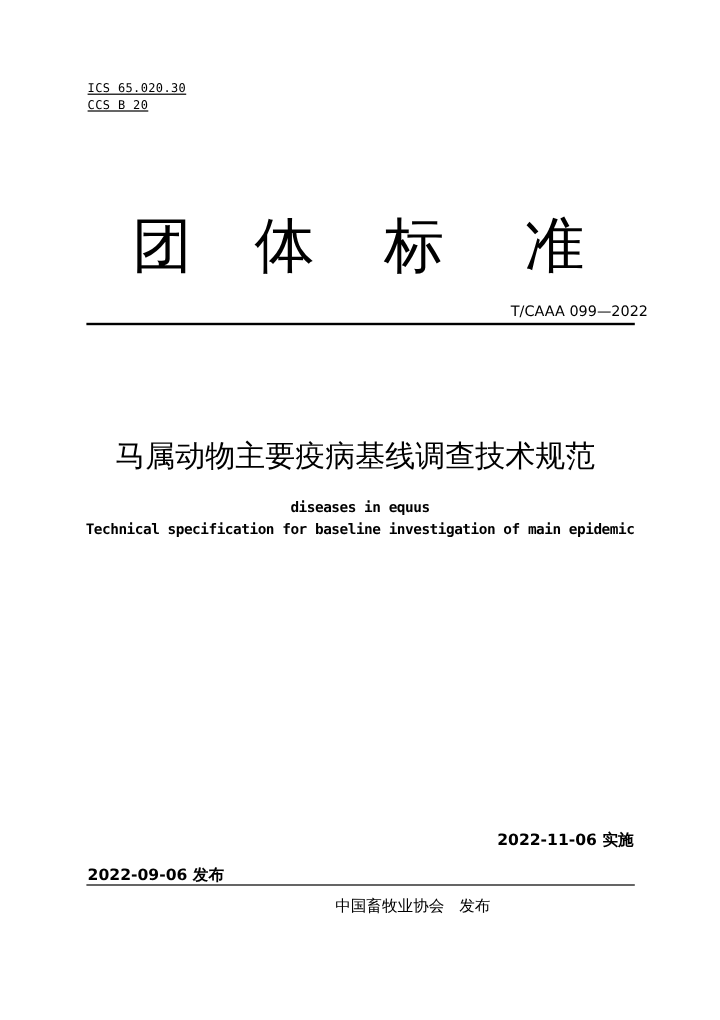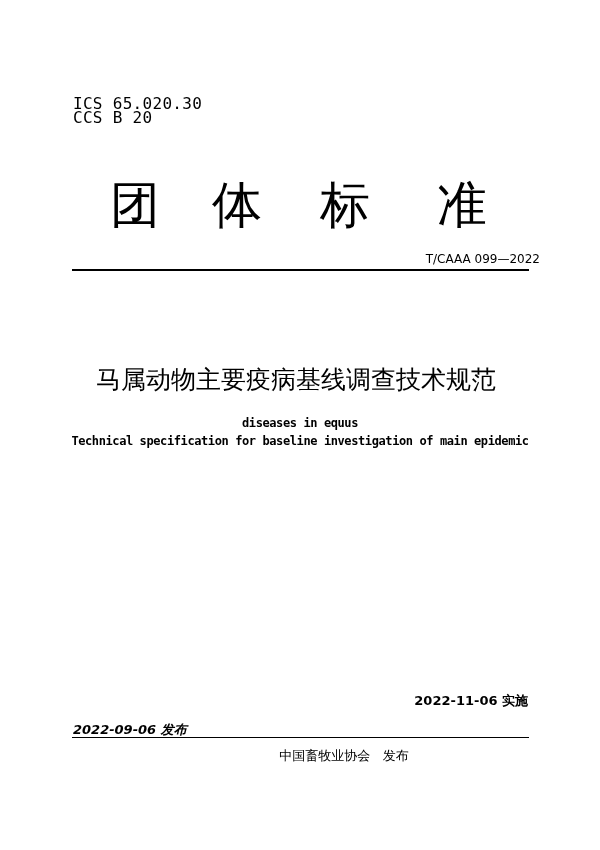--- a/index.html
+++ b/index.html
@@ -1,26 +1,26 @@
 <!DOCTYPE html>
 <html><head>
   <meta charset="utf-8">
   <style>
     html, body { margin: 0; padding: 0; background: #ffffff; }
     body { width: 600px; height: 850px; position: relative; overflow: hidden; color: #000; font-family: "DejaVu Sans", sans-serif; }
     .abs { position: absolute; }
-    .codes { left: 73px; top: 97px; font-family: "DejaVu Sans Mono", monospace; font-size: 16px; line-height: 14px; letter-spacing: 0.3px; }
+    .codes { left: 73px; top: 68px; font-family: "DejaVu Sans Mono", monospace; font-size: 10px; line-height: 14px; letter-spacing: 0.3px; text-decoration: underline; }
     .codes div { white-space: pre; }
     .big-title { left: 0; top: 170px; width: 600px; height: 70px; }
     .big-title span { position: absolute; top: 0; font-size: 50px; line-height: 70px; font-weight: normal; }
     .std-no { right: 60px; top: 252px; font-family: "DejaVu Sans", sans-serif; font-size: 12px; line-height: 14px; }
     .rule-top { left: 72px; top: 269px; width: 457px; height: 2px; background: #000; }
     .cn-title { left: 0; top: 363px; width: 496px; text-align: center; font-size: 25px; line-height: 34px; margin-left: 48px; }
     .en-title { left: 60px; top: 414px; width: 480px; text-align: center; font-family: "DejaVu Sans Mono", monospace; font-weight: bold; font-size: 12px; line-height: 18px; letter-spacing: -0.4px; }
-    .pub-date { left: 73px; top: 722px; font-size: 13px; line-height: 16px; font-weight: bold; font-style: italic; }
+    .pub-date { left: 73px; top: 722px; font-size: 13px; line-height: 16px; font-weight: bold; }
     .impl-date { right: 72px; top: 693px; font-size: 13px; line-height: 16px; font-weight: bold; }
     .rule-bottom { left: 72px; top: 737px; width: 457px; height: 1px; background: #000; }
     .publisher { left: 0; top: 746px; width: 600px; text-align: center; font-size: 13px; line-height: 20px; white-space: pre; padding-left: 44px; }
   </style>
 </head>
 <body>
 
 <div class="abs codes">
   <div>ICS 65.020.30</div>
   <div>CCS B 20</div>

